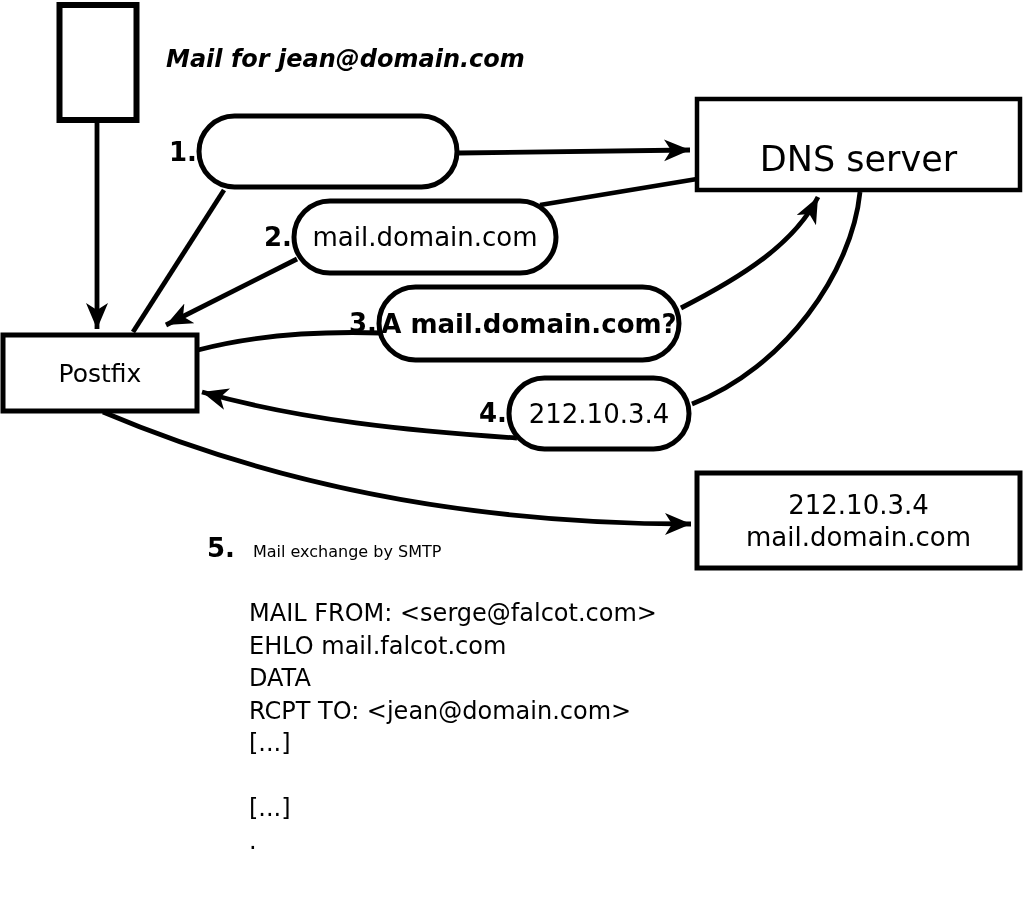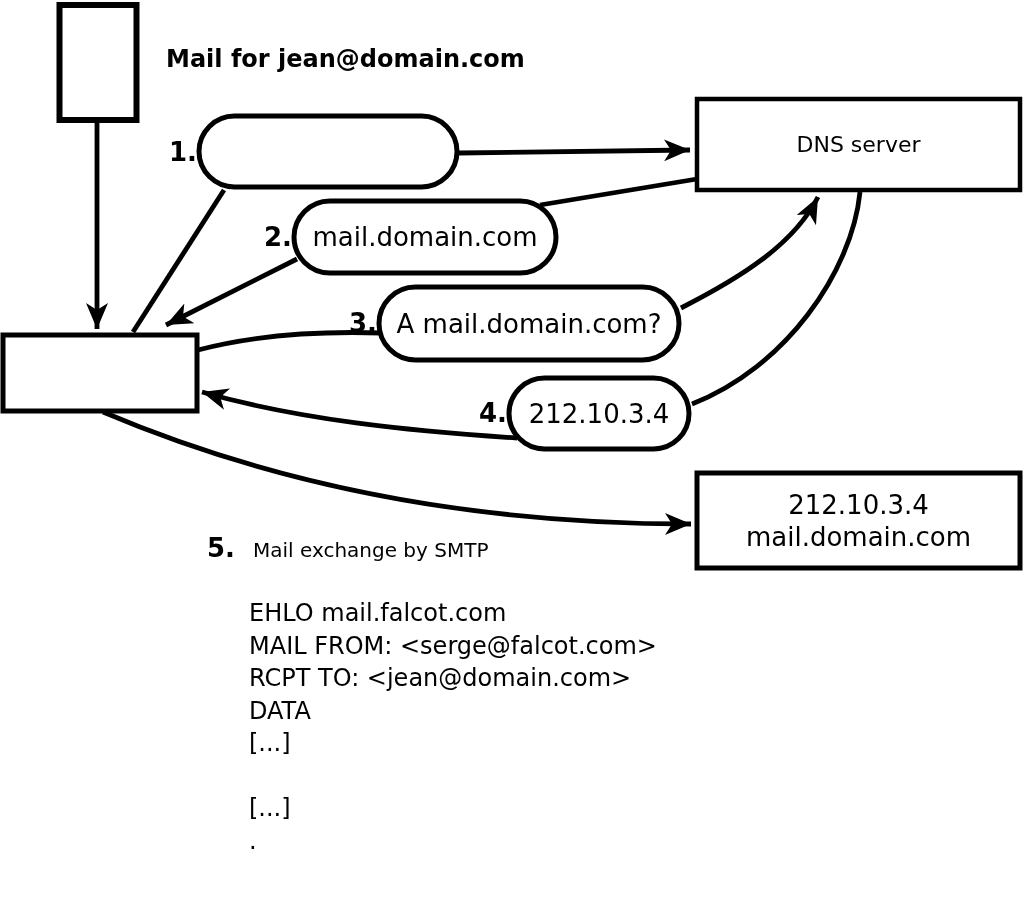--- a/index.html
+++ b/index.html
@@ -21,21 +21,21 @@
     left: 0;
     top: 0;
     width: 1024px;
     height: 919px;
   }
   .label {
     position: absolute;
     white-space: nowrap;
     color: #000000;
   }
-  .vcenter { transform: translateY(-50%); }
+  .vcenter { transform: translateY(-50%); font-style: italic; }
   .pill-label {
     position: absolute;
     display: flex;
     align-items: center;
     justify-content: center;
     font-size: 26px;
     white-space: nowrap;
   }
   .node-label {
     position: absolute;
@@ -62,21 +62,21 @@
     transform: translateY(-50%);
     display: flex;
     align-items: baseline;
   }
   #step5-num {
     font-weight: bold;
     font-size: 26px;
     margin-right: 18px;
   }
   #step5-label {
-    font-size: 20px;
+    font-size: 16px;
   }
   #smtp-block {
     position: absolute;
     left: 249px;
     top: 597px;
     font-size: 24px;
   }
   .smtp-line {
     height: 32.5px;
     line-height: 32.5px;
@@ -136,38 +136,39 @@
   </svg>
 
   <div id="title-label" class="label vcenter" style="left:166px; top:59px;">Mail for jean@domain.com</div>
 
   <div class="num" style="right:827px; top:152px;">1.</div>
   <div class="num" style="right:732px; top:237px;">2.</div>
   <div class="num" style="right:647px; top:323px;">3.</div>
   <div class="num" style="right:517px; top:413px;">4.</div>
 
   <div class="pill-label" style="left:294px; top:201px; width:262px; height:72px;">mail.domain.com</div>
-  <div class="pill-label" style="left:379px; top:287px; width:300px; height:73px;">A mail.domain.com?</div>
+  <div class="pill-label" style="left:379px; top:287px; width:300px; height:73px;font-weight:bold;">A mail.domain.com?</div>
   <div class="pill-label" style="left:509px; top:378px; width:180px; height:71px;">212.10.3.4</div>
 
-  <div class="node-label" style="left:697px; top:99px; width:323px; height:91px; font-size:22px;">DNS server</div>
+  <div class="node-label" style="left:3px; top:335px; width:194px; height:76px; font-size:25px;">Postfix</div>
+  <div class="node-label" style="left:697px; top:113px; width:323px; height:91px; font-size:35px;">DNS server</div>
   <div id="result-label">
     <div>212.10.3.4</div>
     <div>mail.domain.com</div>
   </div>
 
   <div id="step5-row">
     <span id="step5-num">5.</span>
     <span id="step5-label">Mail exchange by SMTP</span>
   </div>
 
   <div id="smtp-block">
+    <div class="smtp-line">MAIL FROM: &lt;serge@falcot.com&gt;</div>
     <div class="smtp-line">EHLO mail.falcot.com</div>
-    <div class="smtp-line">MAIL FROM: &lt;serge@falcot.com&gt;</div>
+    <div class="smtp-line">DATA</div>
     <div class="smtp-line">RCPT TO: &lt;jean@domain.com&gt;</div>
-    <div class="smtp-line">DATA</div>
     <div class="smtp-line">[...]</div>
     <div class="smtp-line"></div>
     <div class="smtp-line">[...]</div>
     <div class="smtp-line">.</div>
   </div>
 
 </div>
 
 </body></html>

